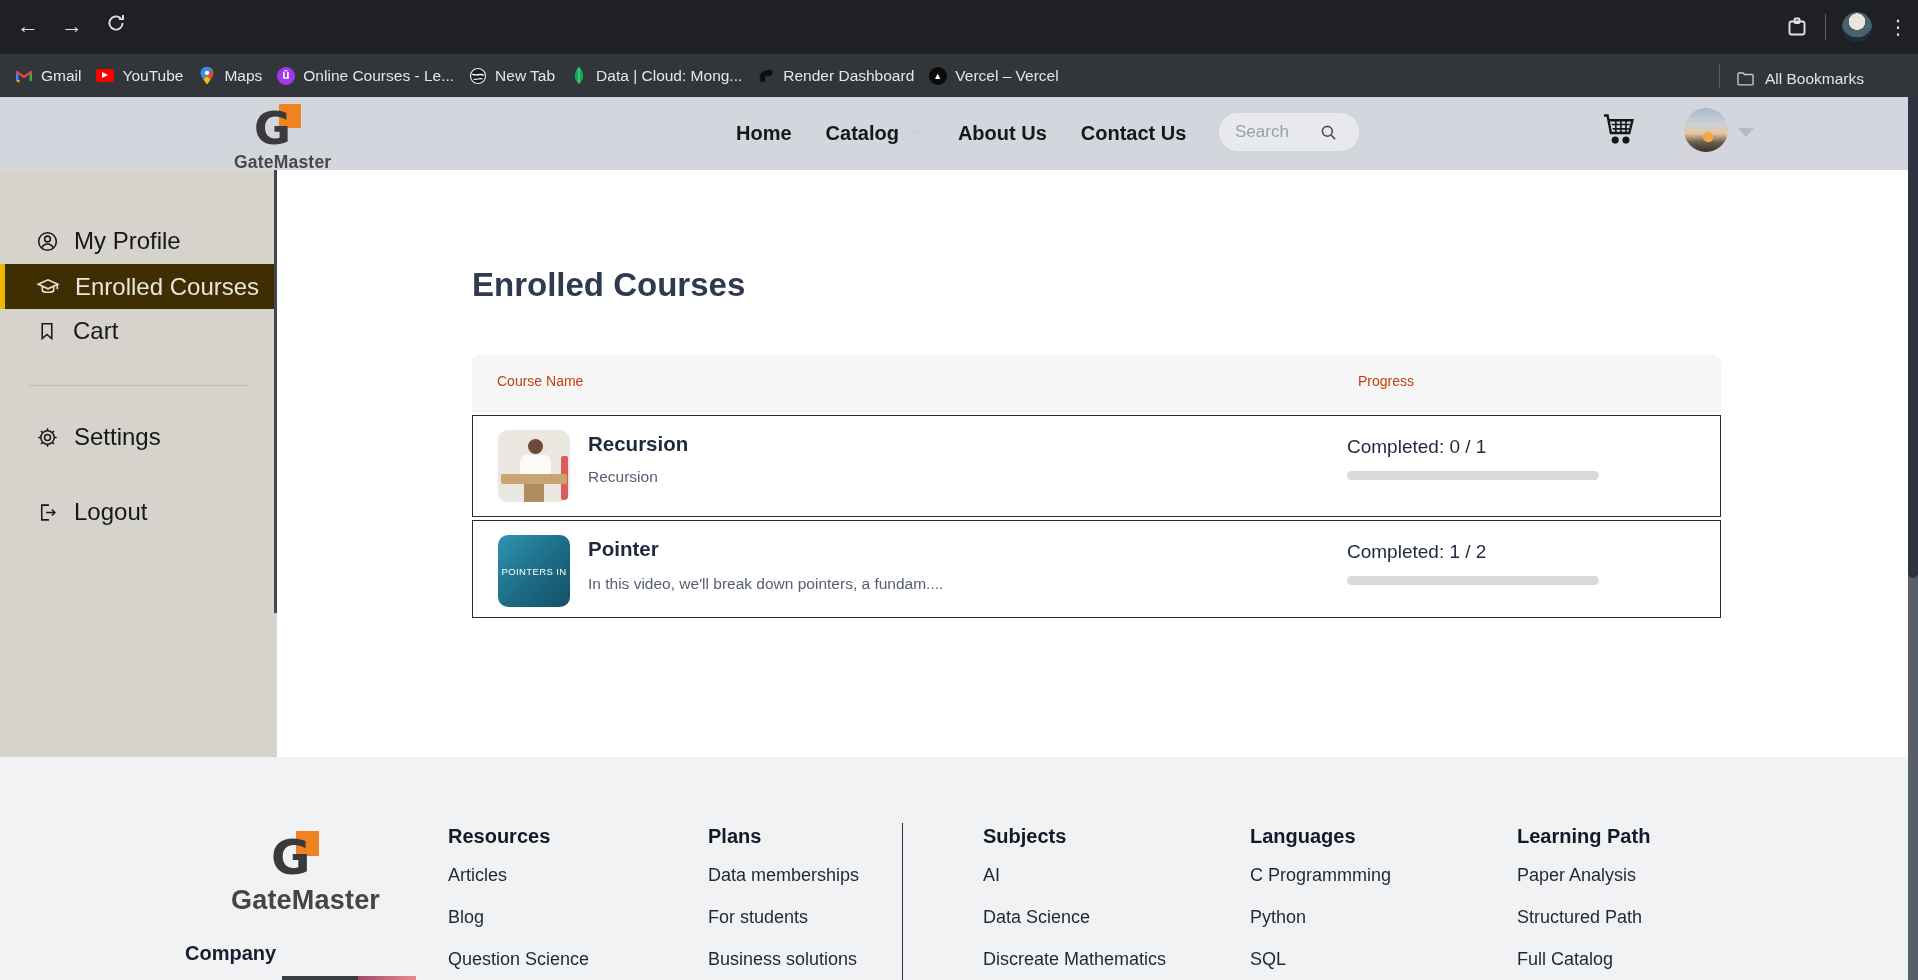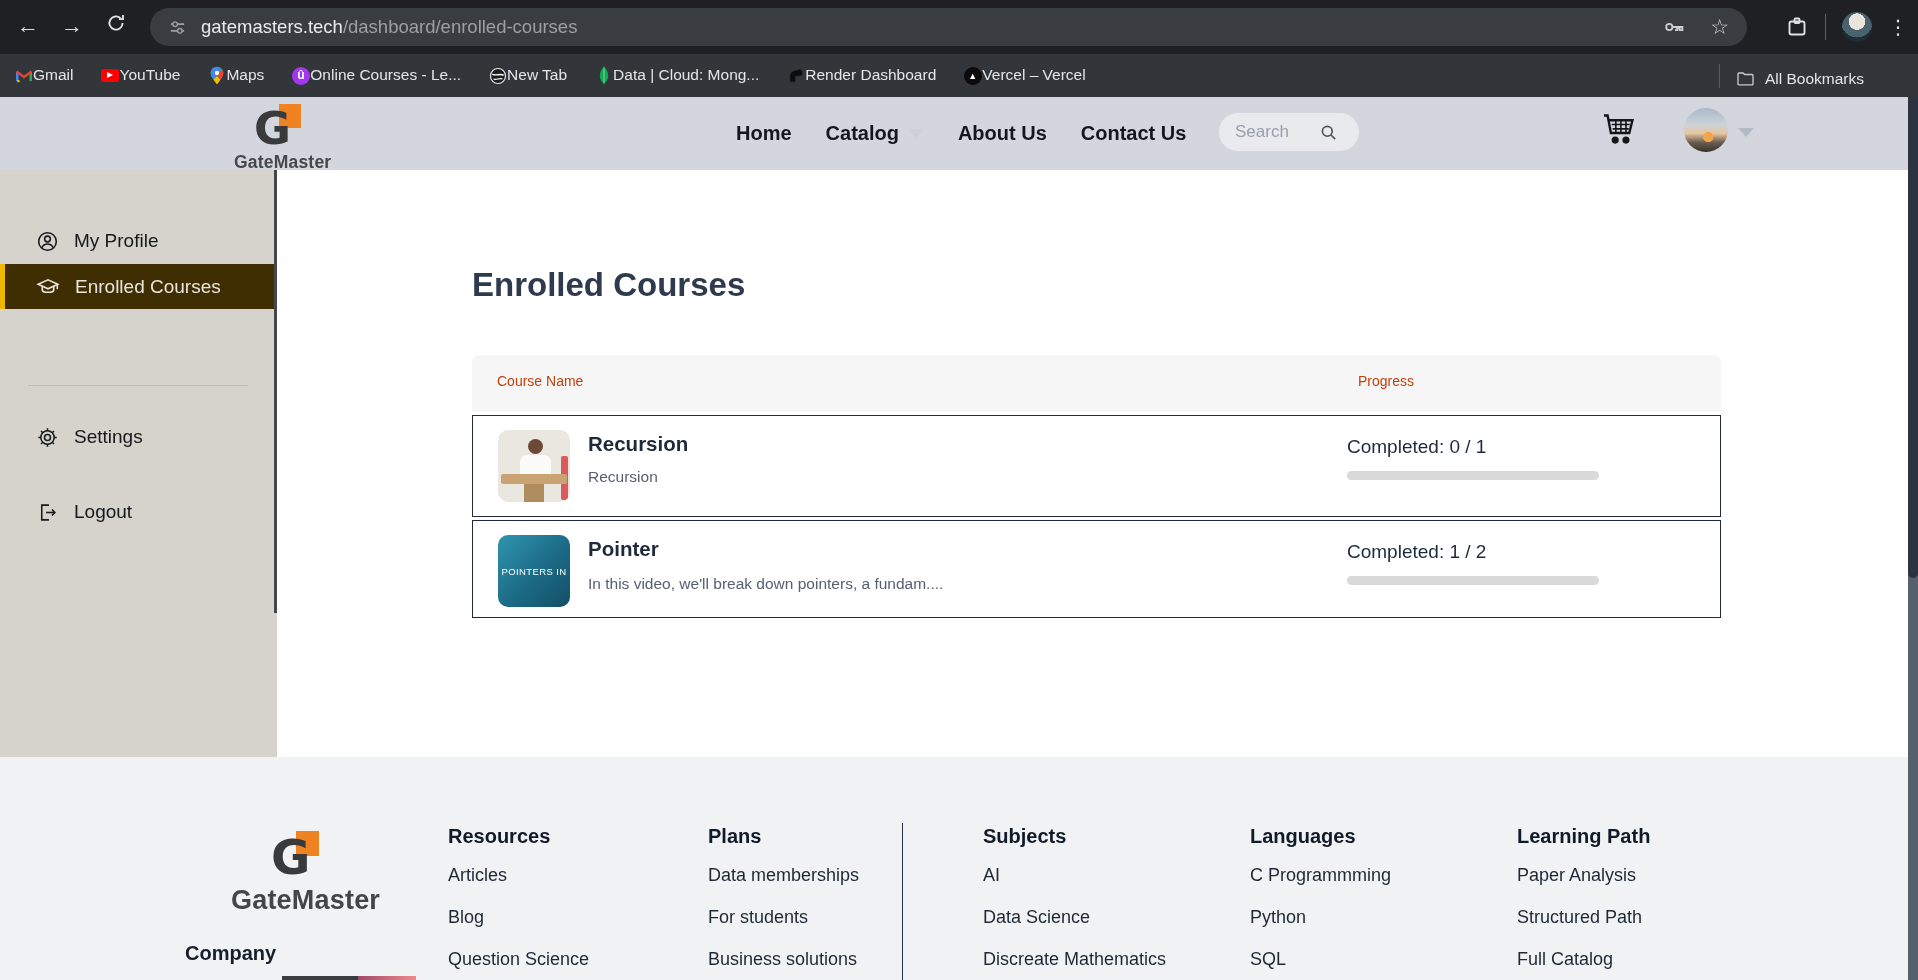--- a/index.html
+++ b/index.html
@@ -16,21 +16,21 @@
   .omni-right { margin-left:auto; display:flex; align-items:center; gap:24px; }
   .star-glyph { color:#cdd0d4; font-size:21px; line-height:20px; }
   .toolbar-right { position:absolute; right:10px; top:0; height:54px; display:flex; align-items:center; gap:16px; }
   .tb-sep { width:1px; height:26px; background:#5c5f63; }
   .browser-avatar { width:30px; height:30px; border-radius:50%;
     background: radial-gradient(circle at 50% 32%, #e9e5da 0 32%, #49626d 33% 62%, #1f2e36 63% 100%); }
   .dots-glyph { color:#e2e4e7; font-size:20px; line-height:20px; }
 
   
   .bookmarks { position:absolute; left:0; top:54px; width:1918px; height:43px; background:#323539; display:flex; align-items:center; padding:0 14px; }
-  .bm { display:flex; align-items:flex-start; gap:0; margin-right:27px; cursor:pointer; }
+  .bm { display:flex; align-items:center; gap:8px; margin-right:14px; cursor:pointer; }
   .bm-label { color:#e4e6e8; font-size:15.5px; white-space:nowrap; }
   .bm-fav { width:19px; height:19px; display:flex; align-items:center; justify-content:center; }
   .bm-right { margin-left:auto; display:flex; align-items:flex-end; margin-right:40px; }
   .bm-sep { width:1px; height:24px; background:#5a5d61; margin-right:16px; }
   .fav-yt { width:18px; height:13px; background:#ff0000; border-radius:3px; position:relative; }
   .fav-yt::after { content:""; position:absolute; left:6.5px; top:3px; border-left:6px solid #fff; border-top:3.5px solid transparent; border-bottom:3.5px solid transparent; }
   .fav-udemy { width:18px; height:18px; border-radius:50%; background:#a435f0; color:#fff; font-size:12px; font-weight:700; text-align:center; line-height:17px; }
   .fav-vercel { width:18px; height:18px; border-radius:50%; background:#0b0b0c; color:#fff; font-size:9px; text-align:center; line-height:18px; }
 
   
@@ -48,21 +48,21 @@
   .search-pill input { border:0; background:transparent; outline:none; width:84px; font-size:17px; color:#6c7280; font-family:"Liberation Sans",sans-serif; }
   .search-pill input::placeholder { color:#9aa0ab; }
   .cart-btn { position:absolute; left:1600px; top:13px; width:40px; height:44px; cursor:pointer; }
   .hdr-avatar { position:absolute; left:1684px; top:11px; width:44px; height:44px; border-radius:50%; cursor:pointer;
     background: radial-gradient(circle at 55% 66%, #f2a54a 0 13%, rgba(0,0,0,0) 14%),
                 linear-gradient(180deg,#a9bac9 0%, #ccd3d8 38%, #e6c69e 58%, #6b5d4f 78%, #393229 100%); }
   .avatar-chev { position:absolute; left:1738px; top:31px; width:0; height:0; border-left:8px solid transparent; border-right:8px solid transparent; border-top:9px solid #b4bac4; cursor:pointer; }
 
   
   .sidebar { position:absolute; left:0; top:170px; width:277px; height:587px; background:#d6d2cc; }
-  .side-item { position:absolute; left:0; width:277px; height:44px; display:flex; align-items:center; gap:15px; padding-left:36px; font-size:19px; color:#15181d; cursor:pointer; }
+  .side-item { position:absolute; left:0; width:277px; height:44px; display:flex; align-items:center; gap:15px; padding-left:36px; font-size:24px; color:#15181d; cursor:pointer; }
   .side-item svg { flex:0 0 auto; }
   .side-item.active { background:#3f2e02; border-left:5px solid #eeb800; padding-left:31px; color:#eae5dc; }
   .side-divider { position:absolute; left:28px; top:215px; width:220px; height:1px; background:#c2beb7; }
   .side-scroll { position:absolute; left:274px; top:170px; width:3px; height:443px; background:#43474d; }
 
   
   .page-title { position:absolute; left:472px; top:266px; font-size:33px; font-weight:600; color:#2e3a4d; }
   .course-table { position:absolute; left:472px; top:355px; width:1249px; }
   .thead { position:relative; height:57px; background:#f6f6f7; border-radius:8px 8px 0 0; font-size:14px; color:#c2410c; }
   .th-name { position:absolute; left:25px; top:18px; }
@@ -110,35 +110,20 @@
   <div class="toolbar">
     <div class="tbtn" style="left:12px;">←</div>
     <div class="tbtn" style="left:56px;">→</div>
     <div class="tbtn" style="left:100px;top:12px;">
       <svg width="22" height="22" viewBox="0 0 24 24" fill="none" stroke="#dee1e4" stroke-width="2.1">
           <path d="M19.2 12a7.2 7.2 0 1 1-2.1-5.1"></path>
           <path d="M19.6 3.4v4.4h-4.4" fill="none"></path>
         </svg>
     </div>
 
-    <div class="omnibox">
-      <svg width="19" height="19" viewBox="0 0 20 20">
-          <path d="M3 6.5h14M3 13.5h14" stroke="#9aa0a6" stroke-width="1.7"></path>
-          <circle cx="7.5" cy="6.5" r="2.4" fill="#393c40" stroke="#9aa0a6" stroke-width="1.5"></circle>
-          <circle cx="12.5" cy="13.5" r="2.4" fill="#393c40" stroke="#9aa0a6" stroke-width="1.5"></circle>
-        </svg>
-      <span class="url"><span class="url-host">gatemasters.tech</span><span class="url-path">/dashboard/enrolled-courses</span></span>
-      <span class="omni-right">
-        <svg width="24" height="24" viewBox="0 0 24 24" fill="none" stroke="#cdd0d4" stroke-width="1.8">
-            <circle cx="7.3" cy="12" r="3.1"></circle>
-            <path d="M10.4 12h10v3.2h-2.8v-2.2h-2.4v2.2h-2.2"></path>
-          </svg>
-        <span class="star-glyph">☆</span>
-      </span>
-    </div>
 
     <div class="toolbar-right">
       <svg width="24" height="24" viewBox="0 0 24 24" fill="none" stroke="#dfe1e4" stroke-width="1.9">
           <rect x="4.5" y="6.5" width="15" height="13" rx="2"></rect>
           <rect x="9.5" y="3.5" width="5" height="4.5" rx="1"></rect>
         </svg>
       <span class="tb-sep"></span>
       <span class="browser-avatar"></span>
       <span class="dots-glyph">⋮</span>
     </div>
@@ -277,20 +262,26 @@
         </svg>
       <span>My Profile</span>
     </div>
     <div class="side-item active" style="top:94px;height:45px;">
       <svg width="24" height="24" viewBox="0 0 24 24" fill="none" stroke="#eae5dc" stroke-width="1.6">
           <path d="M2.2 9.3 12 4.8l9.8 4.5L12 13.8z"></path>
           <path d="M6.3 11.3v3.9c0 1 2.6 2.1 5.7 2.1s5.7-1.1 5.7-2.1v-3.9"></path>
           <path d="M21.3 10v4.2"></path>
         </svg>
       <span>Enrolled Courses</span>
+    </div>
+    <div class="side-item" style="top:139px;">
+      <svg width="22" height="22" viewBox="0 0 24 24" fill="none" stroke="#17191c" stroke-width="1.7">
+          <path d="M6.8 4h10.4v16.2l-5.2-4.4-5.2 4.4z"></path>
+        </svg>
+      <span>Cart</span>
     </div>
     <div class="side-divider"></div>
     <div class="side-item" style="top:320px;">
       <svg width="23" height="23" viewBox="0 0 24 24" fill="none" stroke="#17191c" stroke-width="1.6">
           <path d="M13.5 4.3H6v15.4h7.5"></path>
           <path d="M10.5 12h9.2"></path>
           <path d="M16.6 8.9l3.1 3.1-3.1 3.1"></path>
         </svg>
       <span>Logout</span>
     </div>

